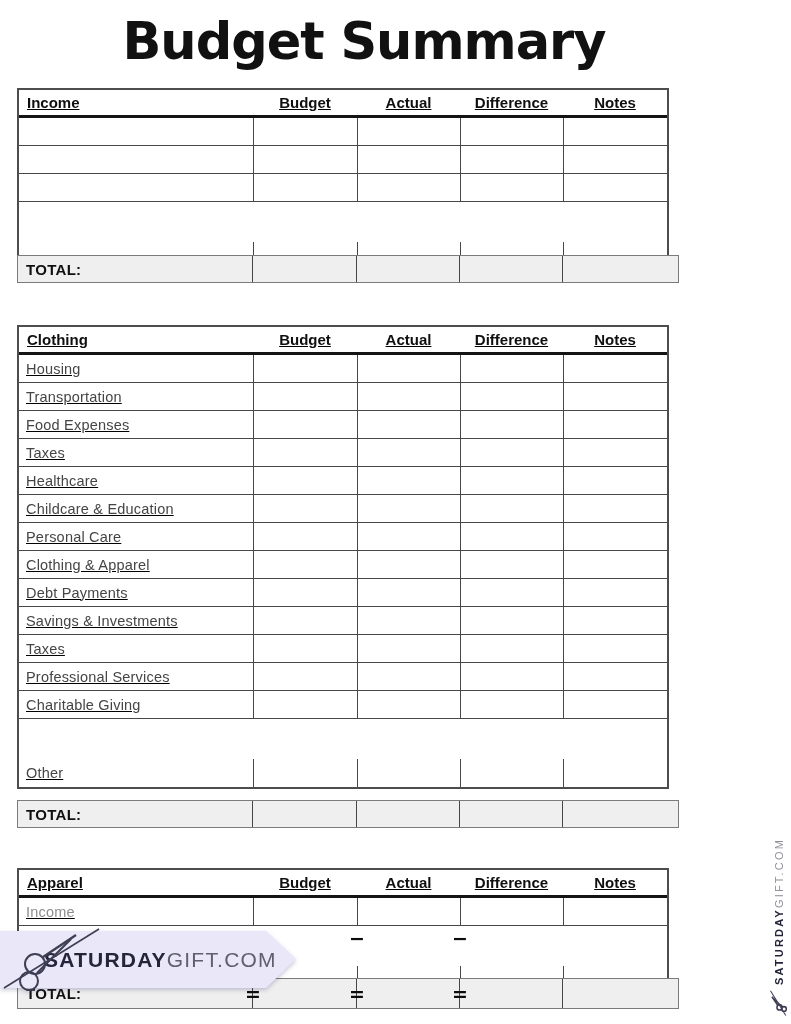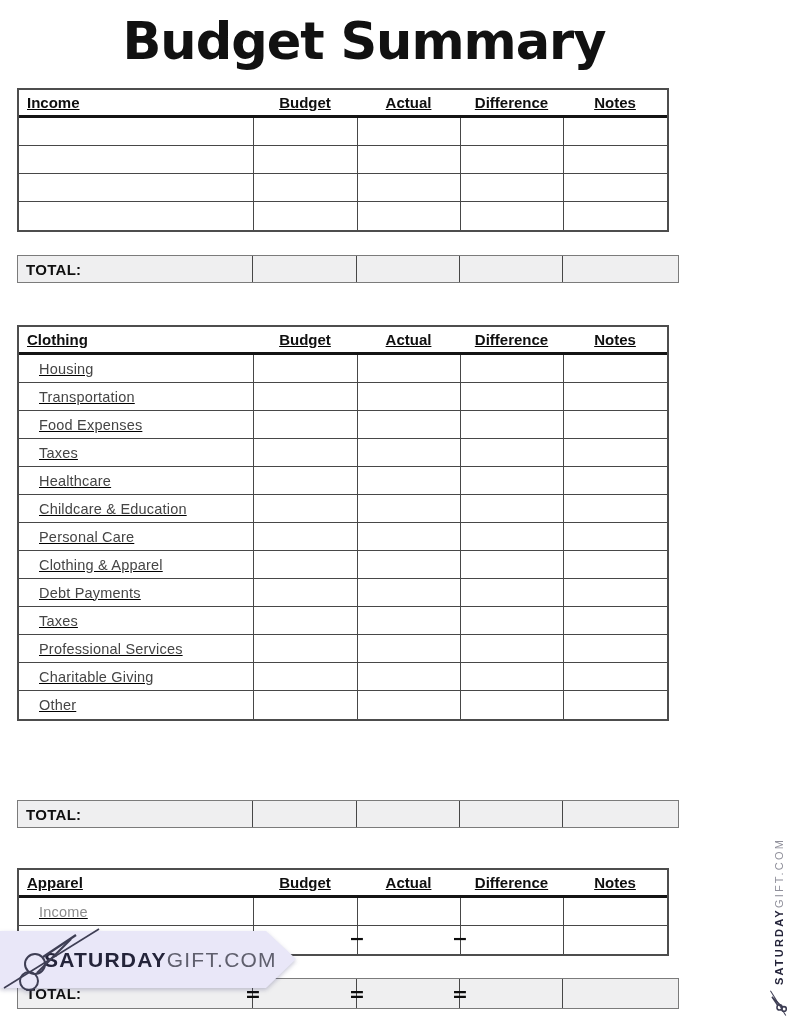--- a/index.html
+++ b/index.html
@@ -21,23 +21,23 @@
     display:grid;grid-template-columns:234px 104px 103px 103px 1fr;
     height:28px;box-sizing:border-box;border-bottom:3px solid #141414;
     align-items:center;font-weight:700;font-size:15px;color:#0f0f0f;
   }
   .hc{text-align:center;}
   .hc.first{text-align:left;padding-left:8px;}
   .trow{
     display:grid;grid-template-columns:234px 104px 103px 103px 1fr;
     height:28px;box-sizing:border-box;border-bottom:1.5px solid #474747;
   }
-  .trow:last-child{border-bottom:none;}
+  .trow:last-child{border-bottom:none;margin-top:40px;}
   .c{border-left:1.5px solid #474747;}
-  .c.first{border-left:none;display:flex;align-items:center;padding-left:20px;
+  .c.first{border-left:none;display:flex;align-items:center;padding-left:7px;
     font-size:14.5px;color:#454545;font-weight:400;letter-spacing:.2px;text-align:right;}
   .c.first.muted{color:#8d8d8d;}
   
   .total-bar{
     position:absolute;left:17px;width:662px;height:28px;box-sizing:border-box;
     background:#efeff0;border:1.5px solid #7b7b7b;
     display:grid;grid-template-columns:234px 104px 103px 103px 1fr;
   }
   .total-bar .tc{border-left:1.5px solid #474747;}
   .total-bar .tc.first{border-left:none;display:flex;align-items:center;padding-left:8px;
@@ -181,20 +181,27 @@
       </div>
     <div class="trow">
         <div class="c first">Clothing &amp; Apparel</div>
         <div class="c"></div>
         <div class="c"></div>
         <div class="c"></div>
         <div class="c"></div>
       </div>
     <div class="trow">
         <div class="c first">Debt Payments</div>
+        <div class="c"></div>
+        <div class="c"></div>
+        <div class="c"></div>
+        <div class="c"></div>
+      </div>
+    <div class="trow">
+        <div class="c first">Savings &amp; Investments</div>
         <div class="c"></div>
         <div class="c"></div>
         <div class="c"></div>
         <div class="c"></div>
       </div>
     <div class="trow">
         <div class="c first">Taxes</div>
         <div class="c"></div>
         <div class="c"></div>
         <div class="c"></div>

